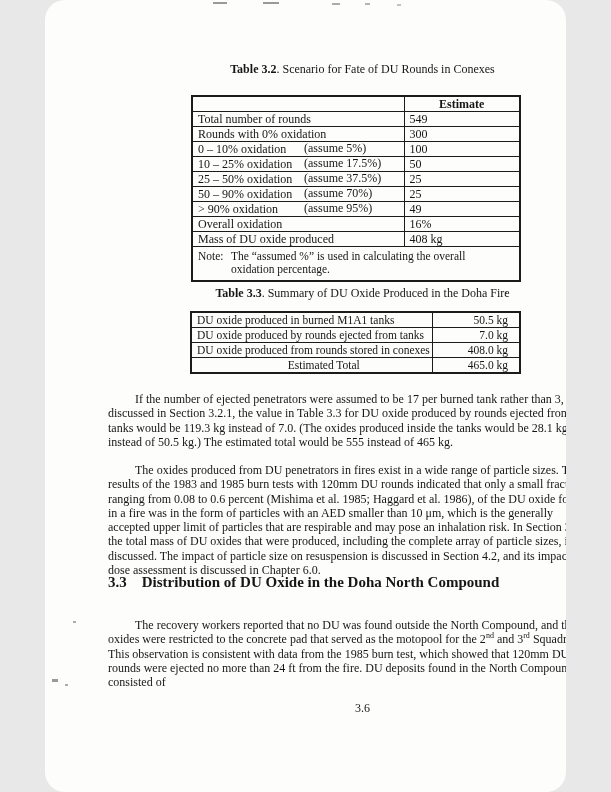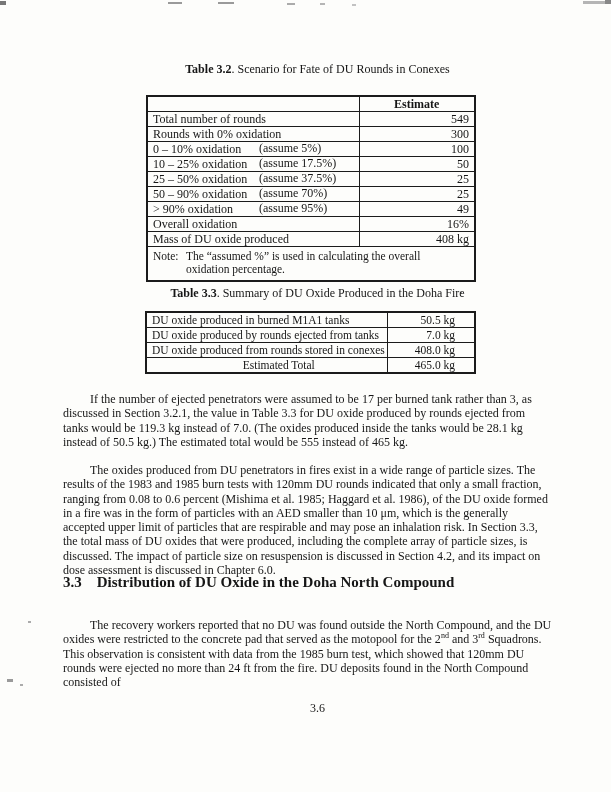--- a/index.html
+++ b/index.html
@@ -1,20 +1,21 @@
 <!DOCTYPE html>
 <html><head>
 <meta charset="utf-8">
 <style>
   html,body { margin:0; padding:0; background:#e8e8e8; }
   .page {
-    position:relative; width:611px; height:792px; margin:0 auto;
+    position:relative; width:521px; height:792px; margin:0 auto;
     background:#fdfdfb; color:#161616;
     font-family:"Liberation Serif", "DejaVu Serif", serif;
     overflow:hidden;
+    border-radius:20px;
   }
   
   .speck { position:absolute; }
 
   
   .caption {
     position:absolute; left:12px; width:611px; text-align:center;
     font-size:12px; white-space:nowrap;
   }
   .cap32 { top:62px; }
@@ -24,33 +25,33 @@
   
   table { position:absolute; border-collapse:collapse; table-layout:fixed;
           border:2px solid #1b1b1b; }
   td, th { border:1px solid #1b1b1b; padding:0 5px; height:14px;
            line-height:13px; font-weight:normal; text-align:left;
            vertical-align:middle; white-space:nowrap; overflow:hidden; }
   .t32 { left:146px; top:95px; width:328px; font-size:12px; }
   .t32 .col-label { width:212px; }
   .t32 .col-val   { width:116px; }
   .t32 th.estimate { text-align:center; font-weight:bold; }
-  .t32 td.val { text-align:right;margin-left:8px; }
+  .t32 td.val { text-align:left;margin-left:8px; }
   .t32 td.label-cell { position:relative; }
   .t32 .assume { position:absolute; left:111px; top:0; height:14px; line-height:13px; }
   .t32 td.note-cell { height:30px; font-size:11.5px; padding:1px 5px 2px 5px;
                       white-space:normal; line-height:13.5px; }
   .note-wrap { display:flex; }
   .note-label { flex:none; width:33px; }
   .note-text { flex:1; padding-right:6px; }
 
   .t33 { left:145px; top:311px; width:329px; font-size:11.5px; }
   .t33 .col-label { width:241px; }
   .t33 .col-val   { width:88px; }
-  .t33 td.val { text-align:right; padding-right:19px; }
+  .t33 td.val { text-align:right; padding-right:11px; }
   .t33 td.indent { padding-left:29px;text-align:center; }
 
   
   .para {
     position:absolute; left:63px; width:489px;
     font-size:12px; line-height:14.3px; text-indent:27px;
   }
   .p1 { top:380px; }
   .p2 { top:451px; }
   .p3 { top:606px; }

